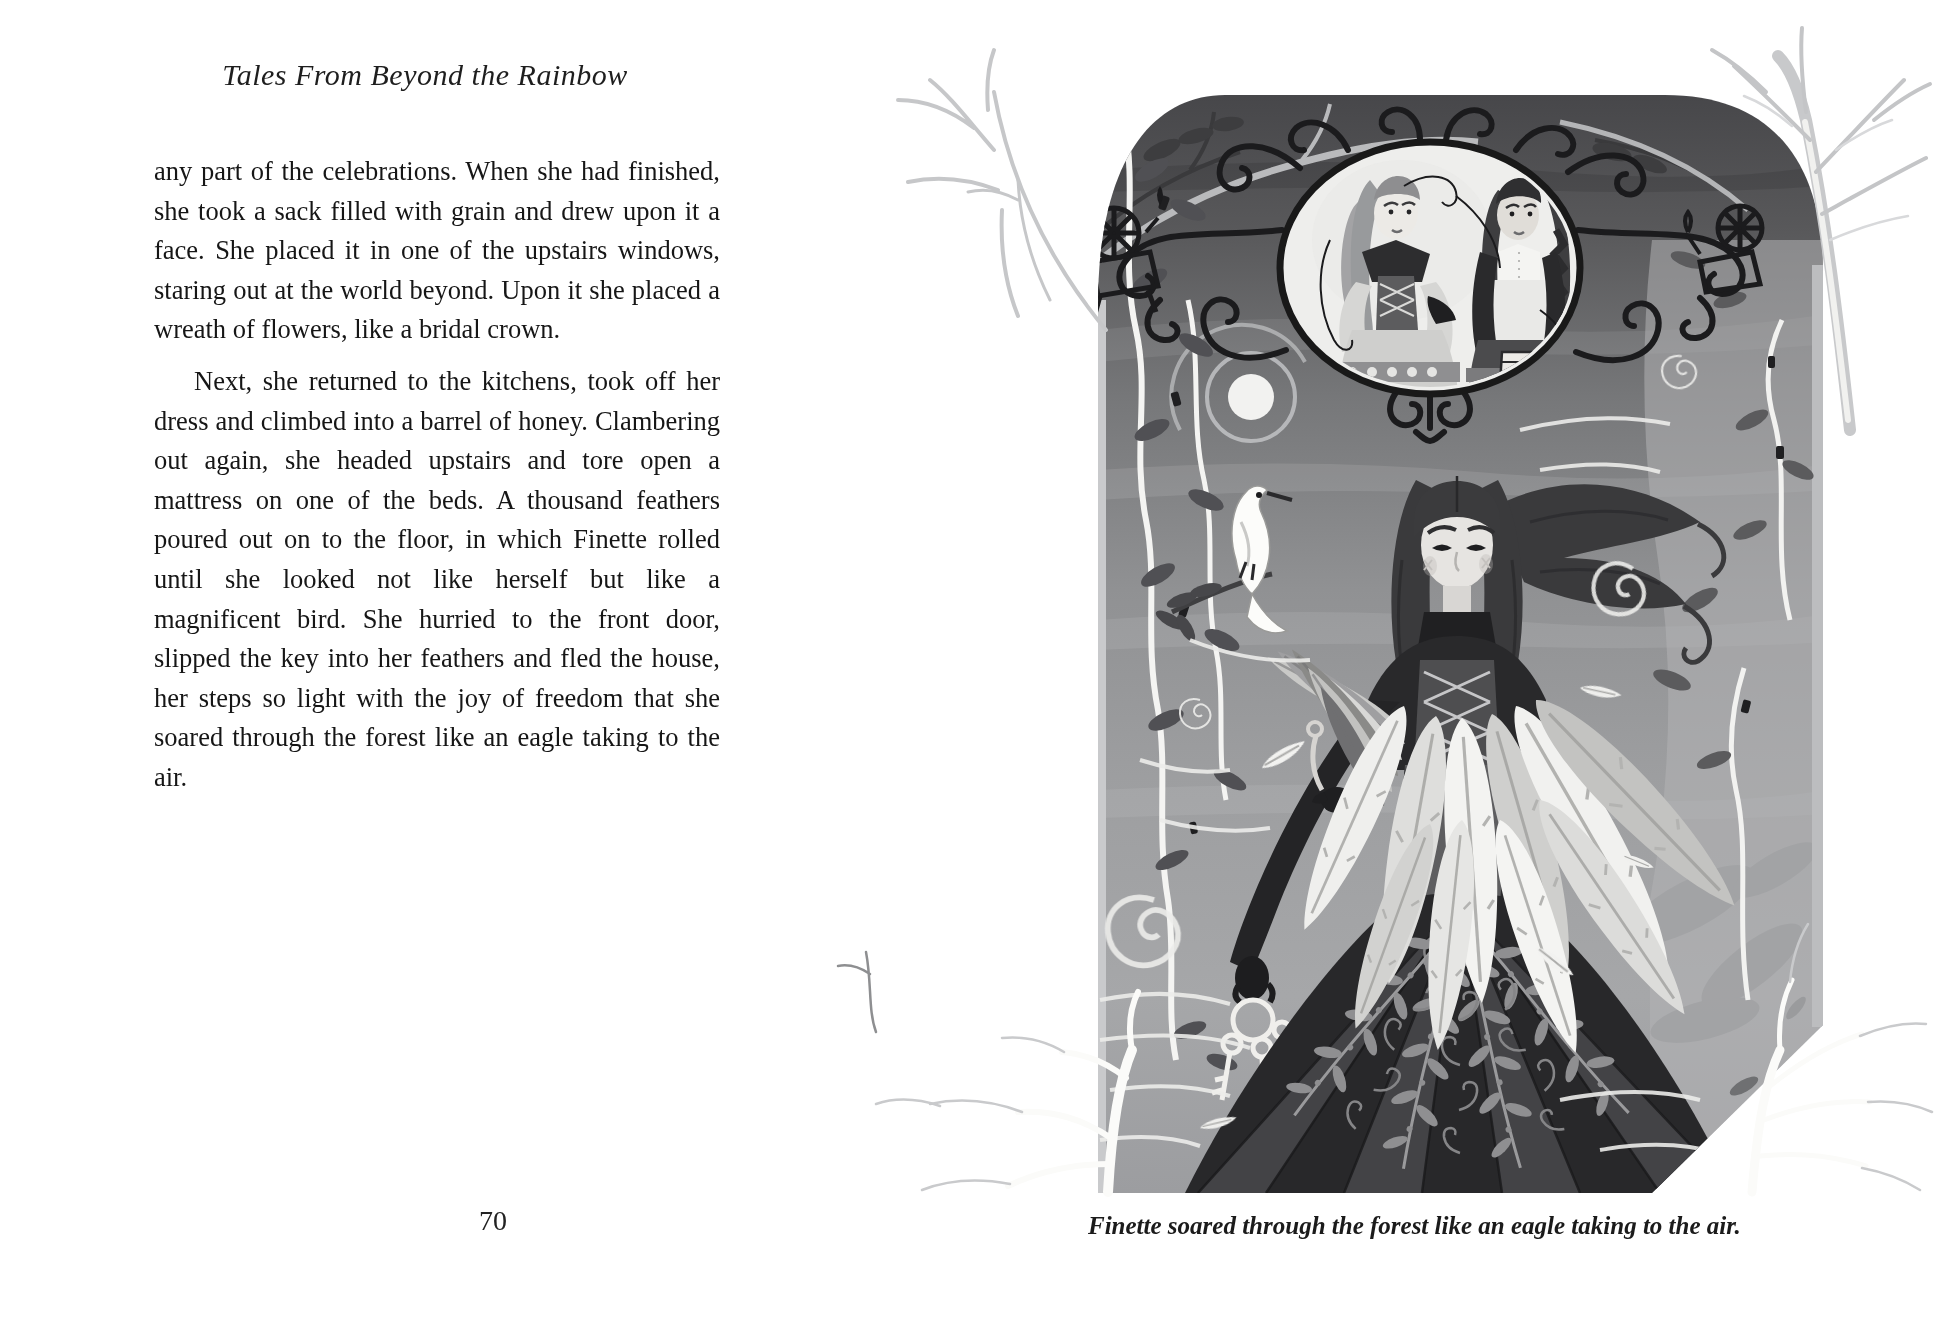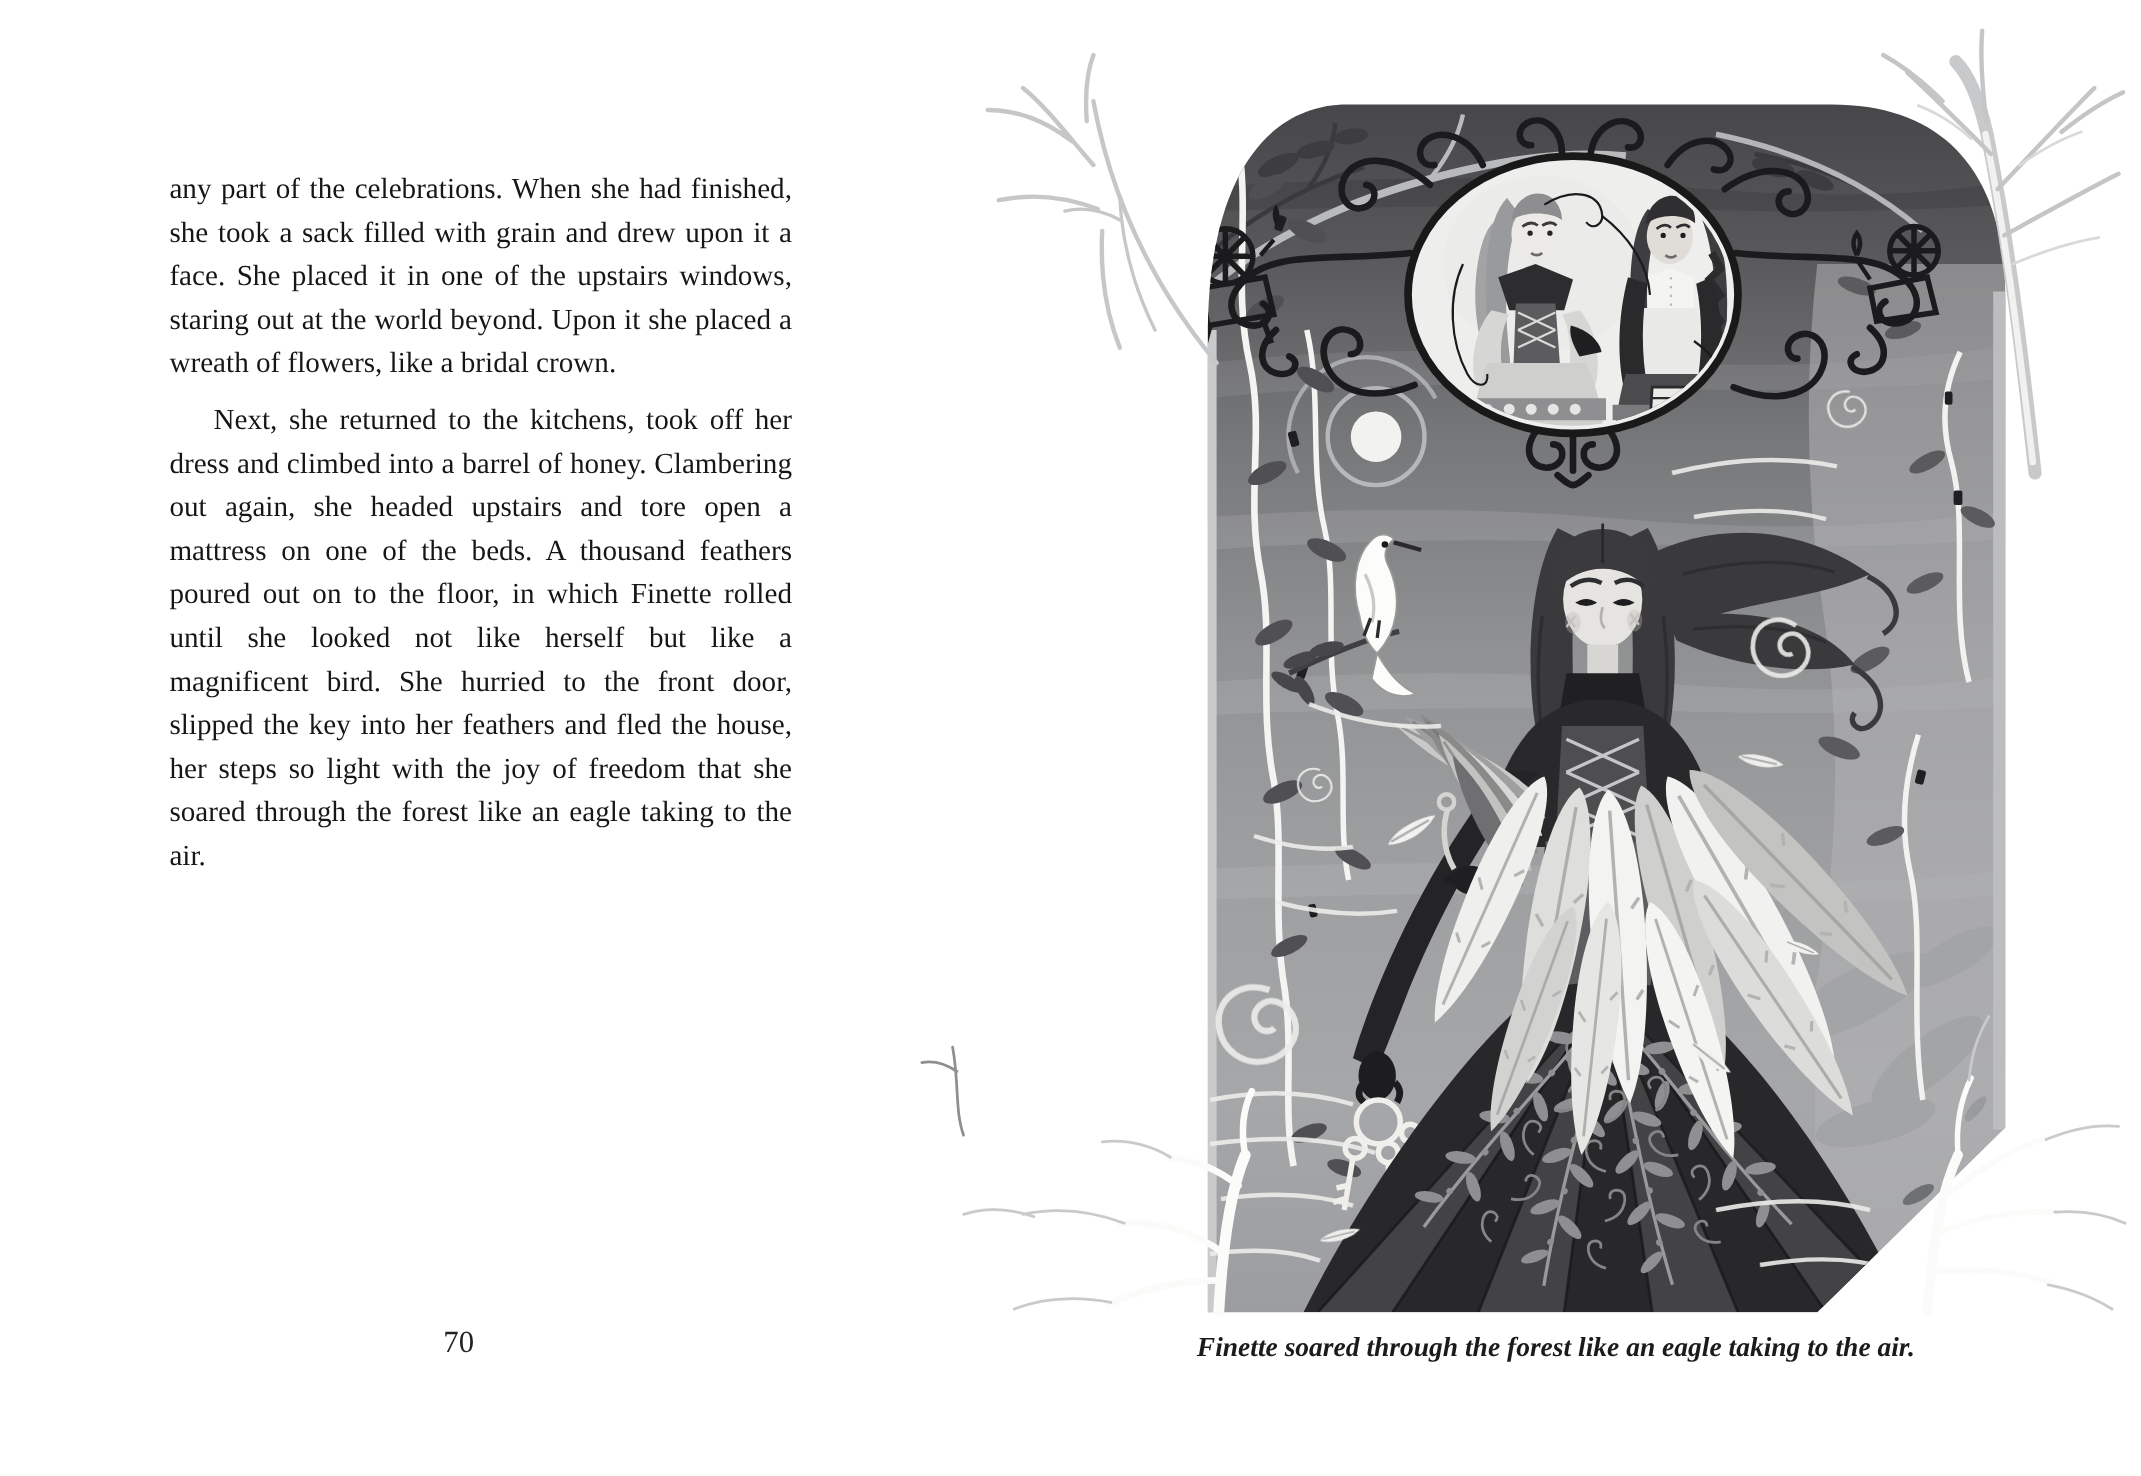--- a/index.html
+++ b/index.html
@@ -5,31 +5,32 @@
   html,body{margin:0;padding:0;background:#ffffff;}
   body{width:1946px;height:1342px;position:relative;overflow:hidden;
        font-family:"Liberation Serif","DejaVu Serif",serif;color:#1c1c1c;}
   .page-left{position:absolute;left:0;top:0;width:973px;height:1342px;}
   .running-head{position:absolute;left:142px;top:58px;width:566px;text-align:center;
        font-style:italic;font-size:30px;letter-spacing:.5px;color:#1e1e1e;}
   .body-text{position:absolute;left:142px;top:140px;width:590px;
        font-size:26.5px;line-height:39.6px;text-align:justify;color:#161616;}
   .body-text p{margin:12px;padding:0;}
   .body-text p.indent{text-indent:40px;}
-  .page-number{position:absolute;left:403px;top:1205px;width:200px;
+  .page-number{position:absolute;left:393px;top:1205px;width:200px;text-align:center;
        font-size:28px;color:#222;}
   .illus-wrap{position:absolute;left:0;top:0;width:1946px;height:1342px;}
   .caption{position:absolute;left:1088px;top:1212px;width:745px;text-align:left;
        font-style:italic;font-weight:bold;font-size:25px;color:#1b1b1b;}
   svg{display:block;}
 </style>
 </head>
 <body>
 
 <div class="page-left">
+  <div class="running-head">Tales From Beyond the Rainbow</div>
   <div class="body-text">
     <p>any part of the celebrations. When she had finished, she took a sack filled with grain and drew upon it a face. She placed it in one of the upstairs windows, staring out at the world beyond. Upon it she placed a wreath of flowers, like a bridal crown.</p>
     <p class="indent">Next, she returned to the kitchens, took off her dress and climbed into a barrel of honey. Clambering out again, she headed upstairs and tore open a mattress on one of the beds. A thousand feathers poured out on to the floor, in which Finette rolled until she looked not like herself but like a magnificent bird. She hurried to the front door, slipped the key into her feathers and fled the house, her steps so light with the joy of freedom that she soared through the forest like an eagle taking to the air.</p>
   </div>
   <div class="page-number">70</div>
 </div>
 
 <div class="illus-wrap">
 <svg width="1946" height="1342" viewBox="0 0 1946 1342" xmlns="http://www.w3.org/2000/svg">
   <defs>

